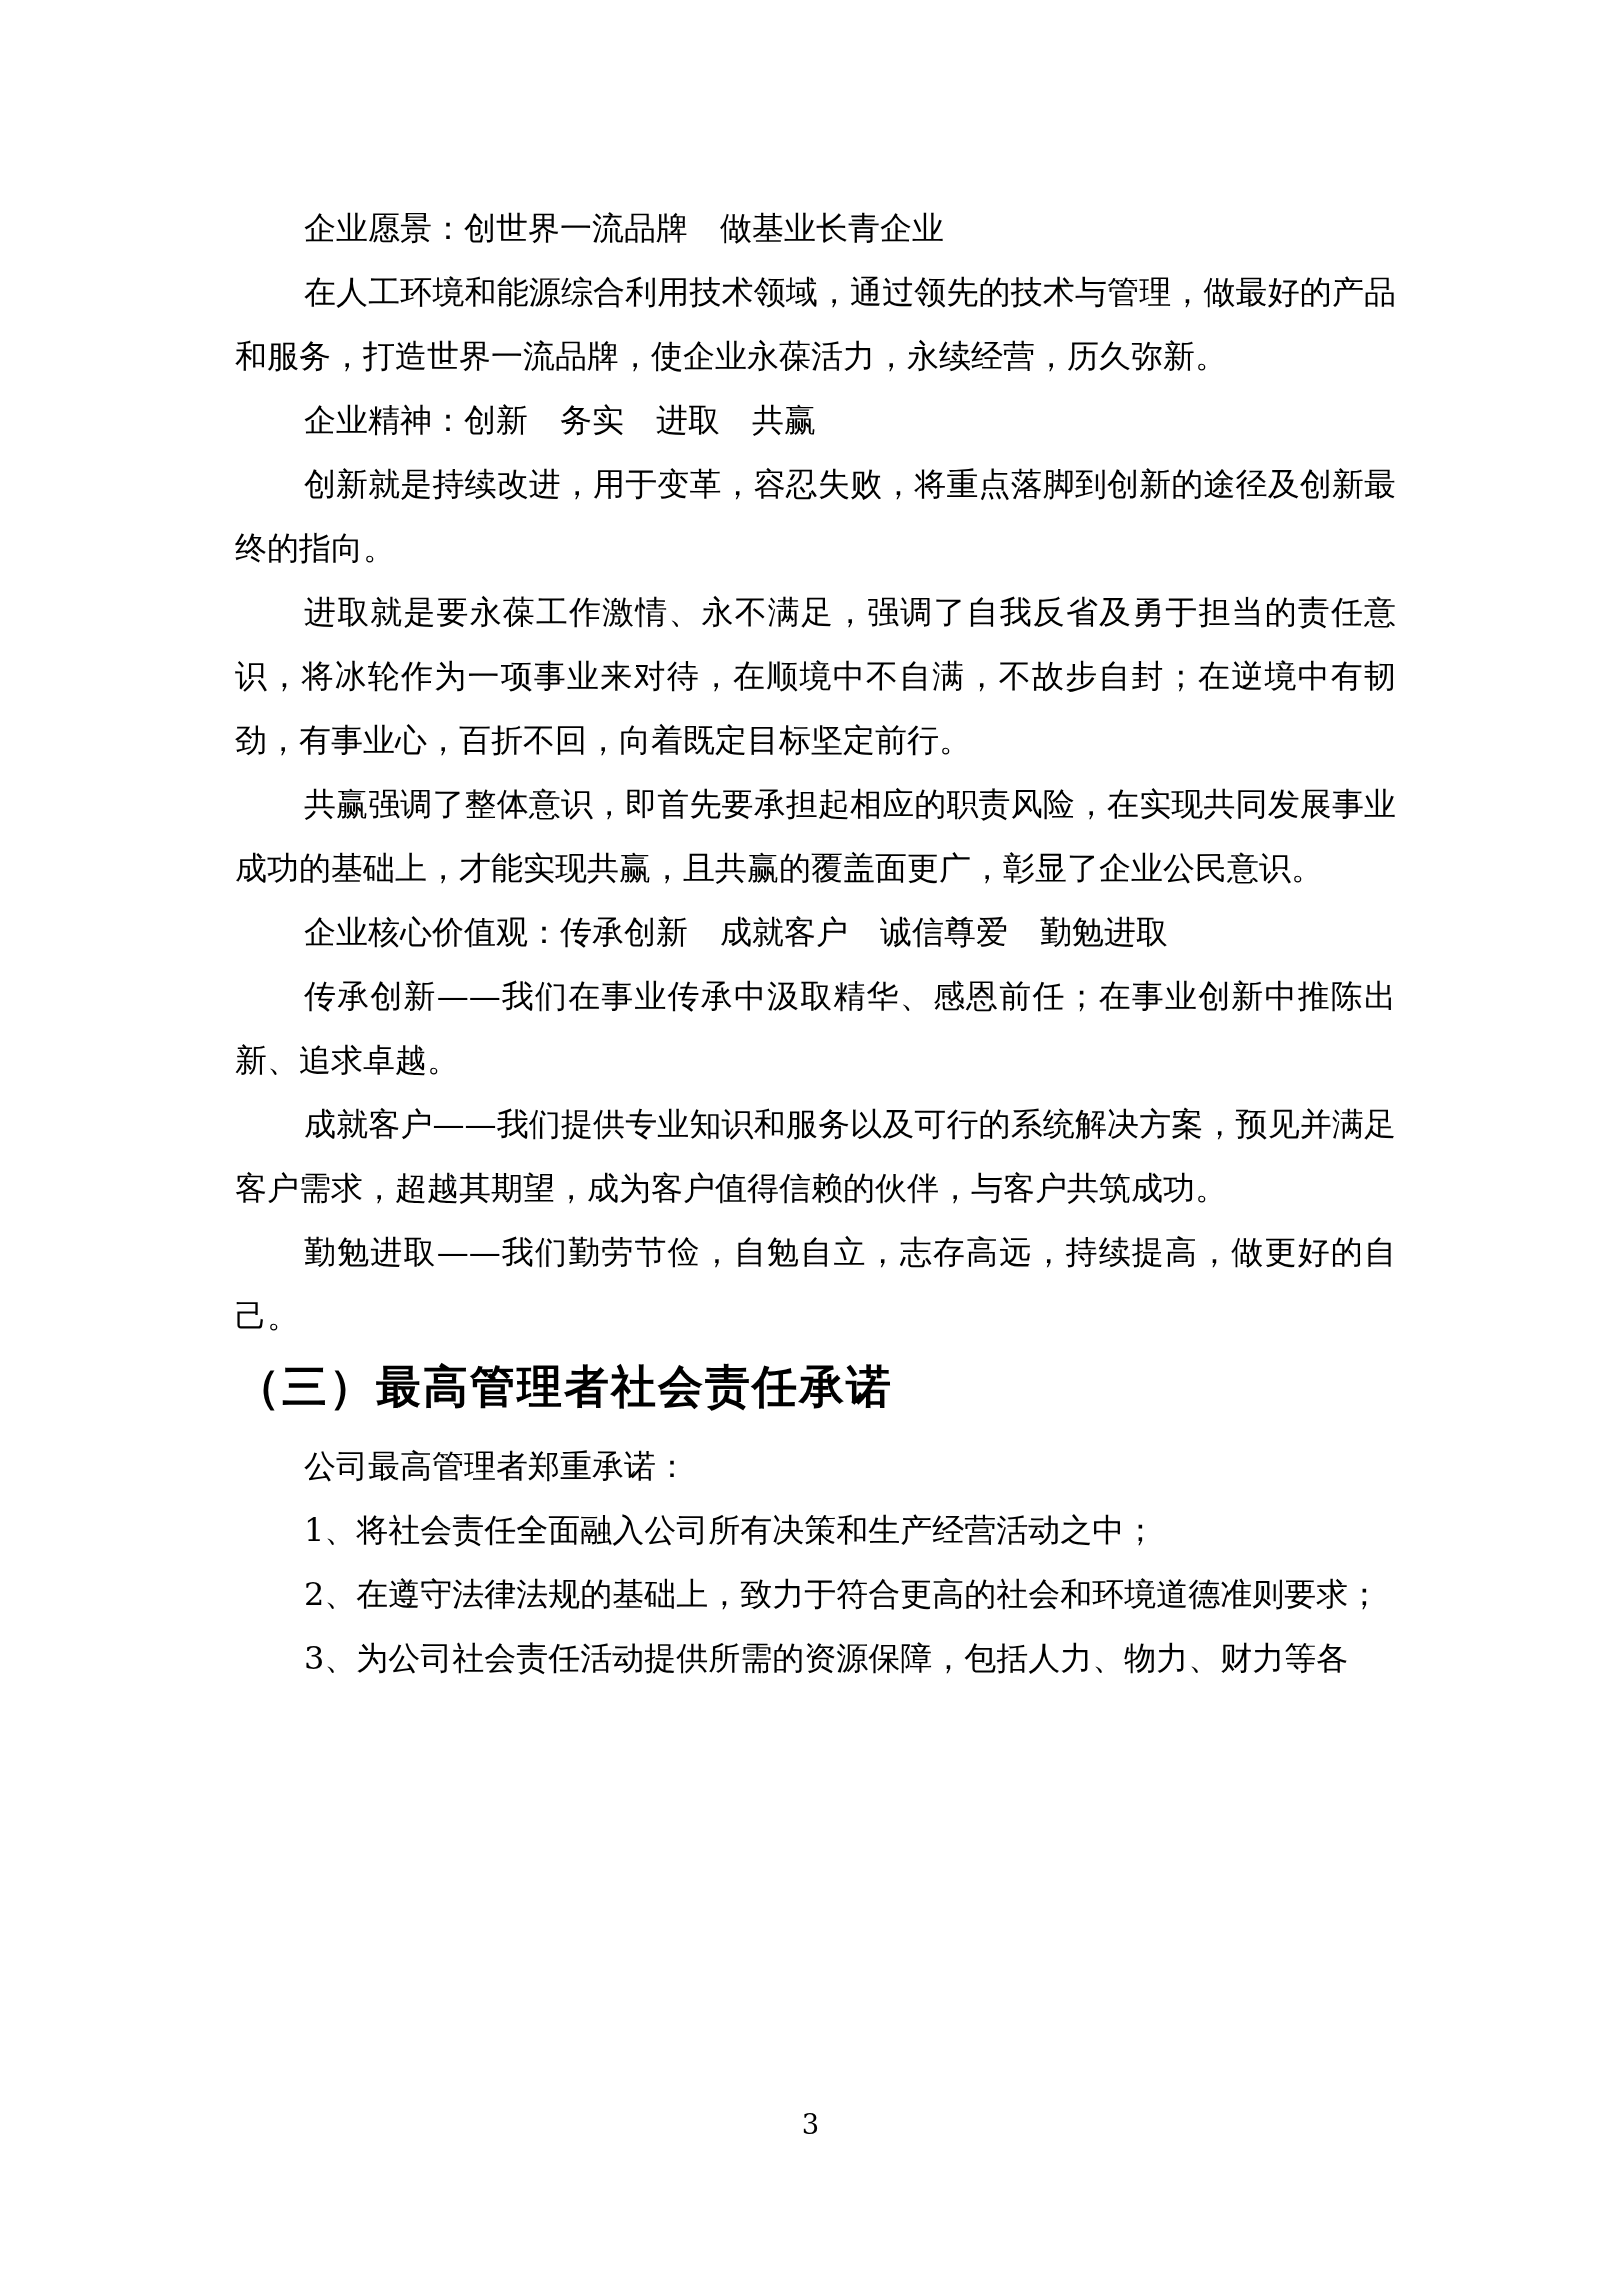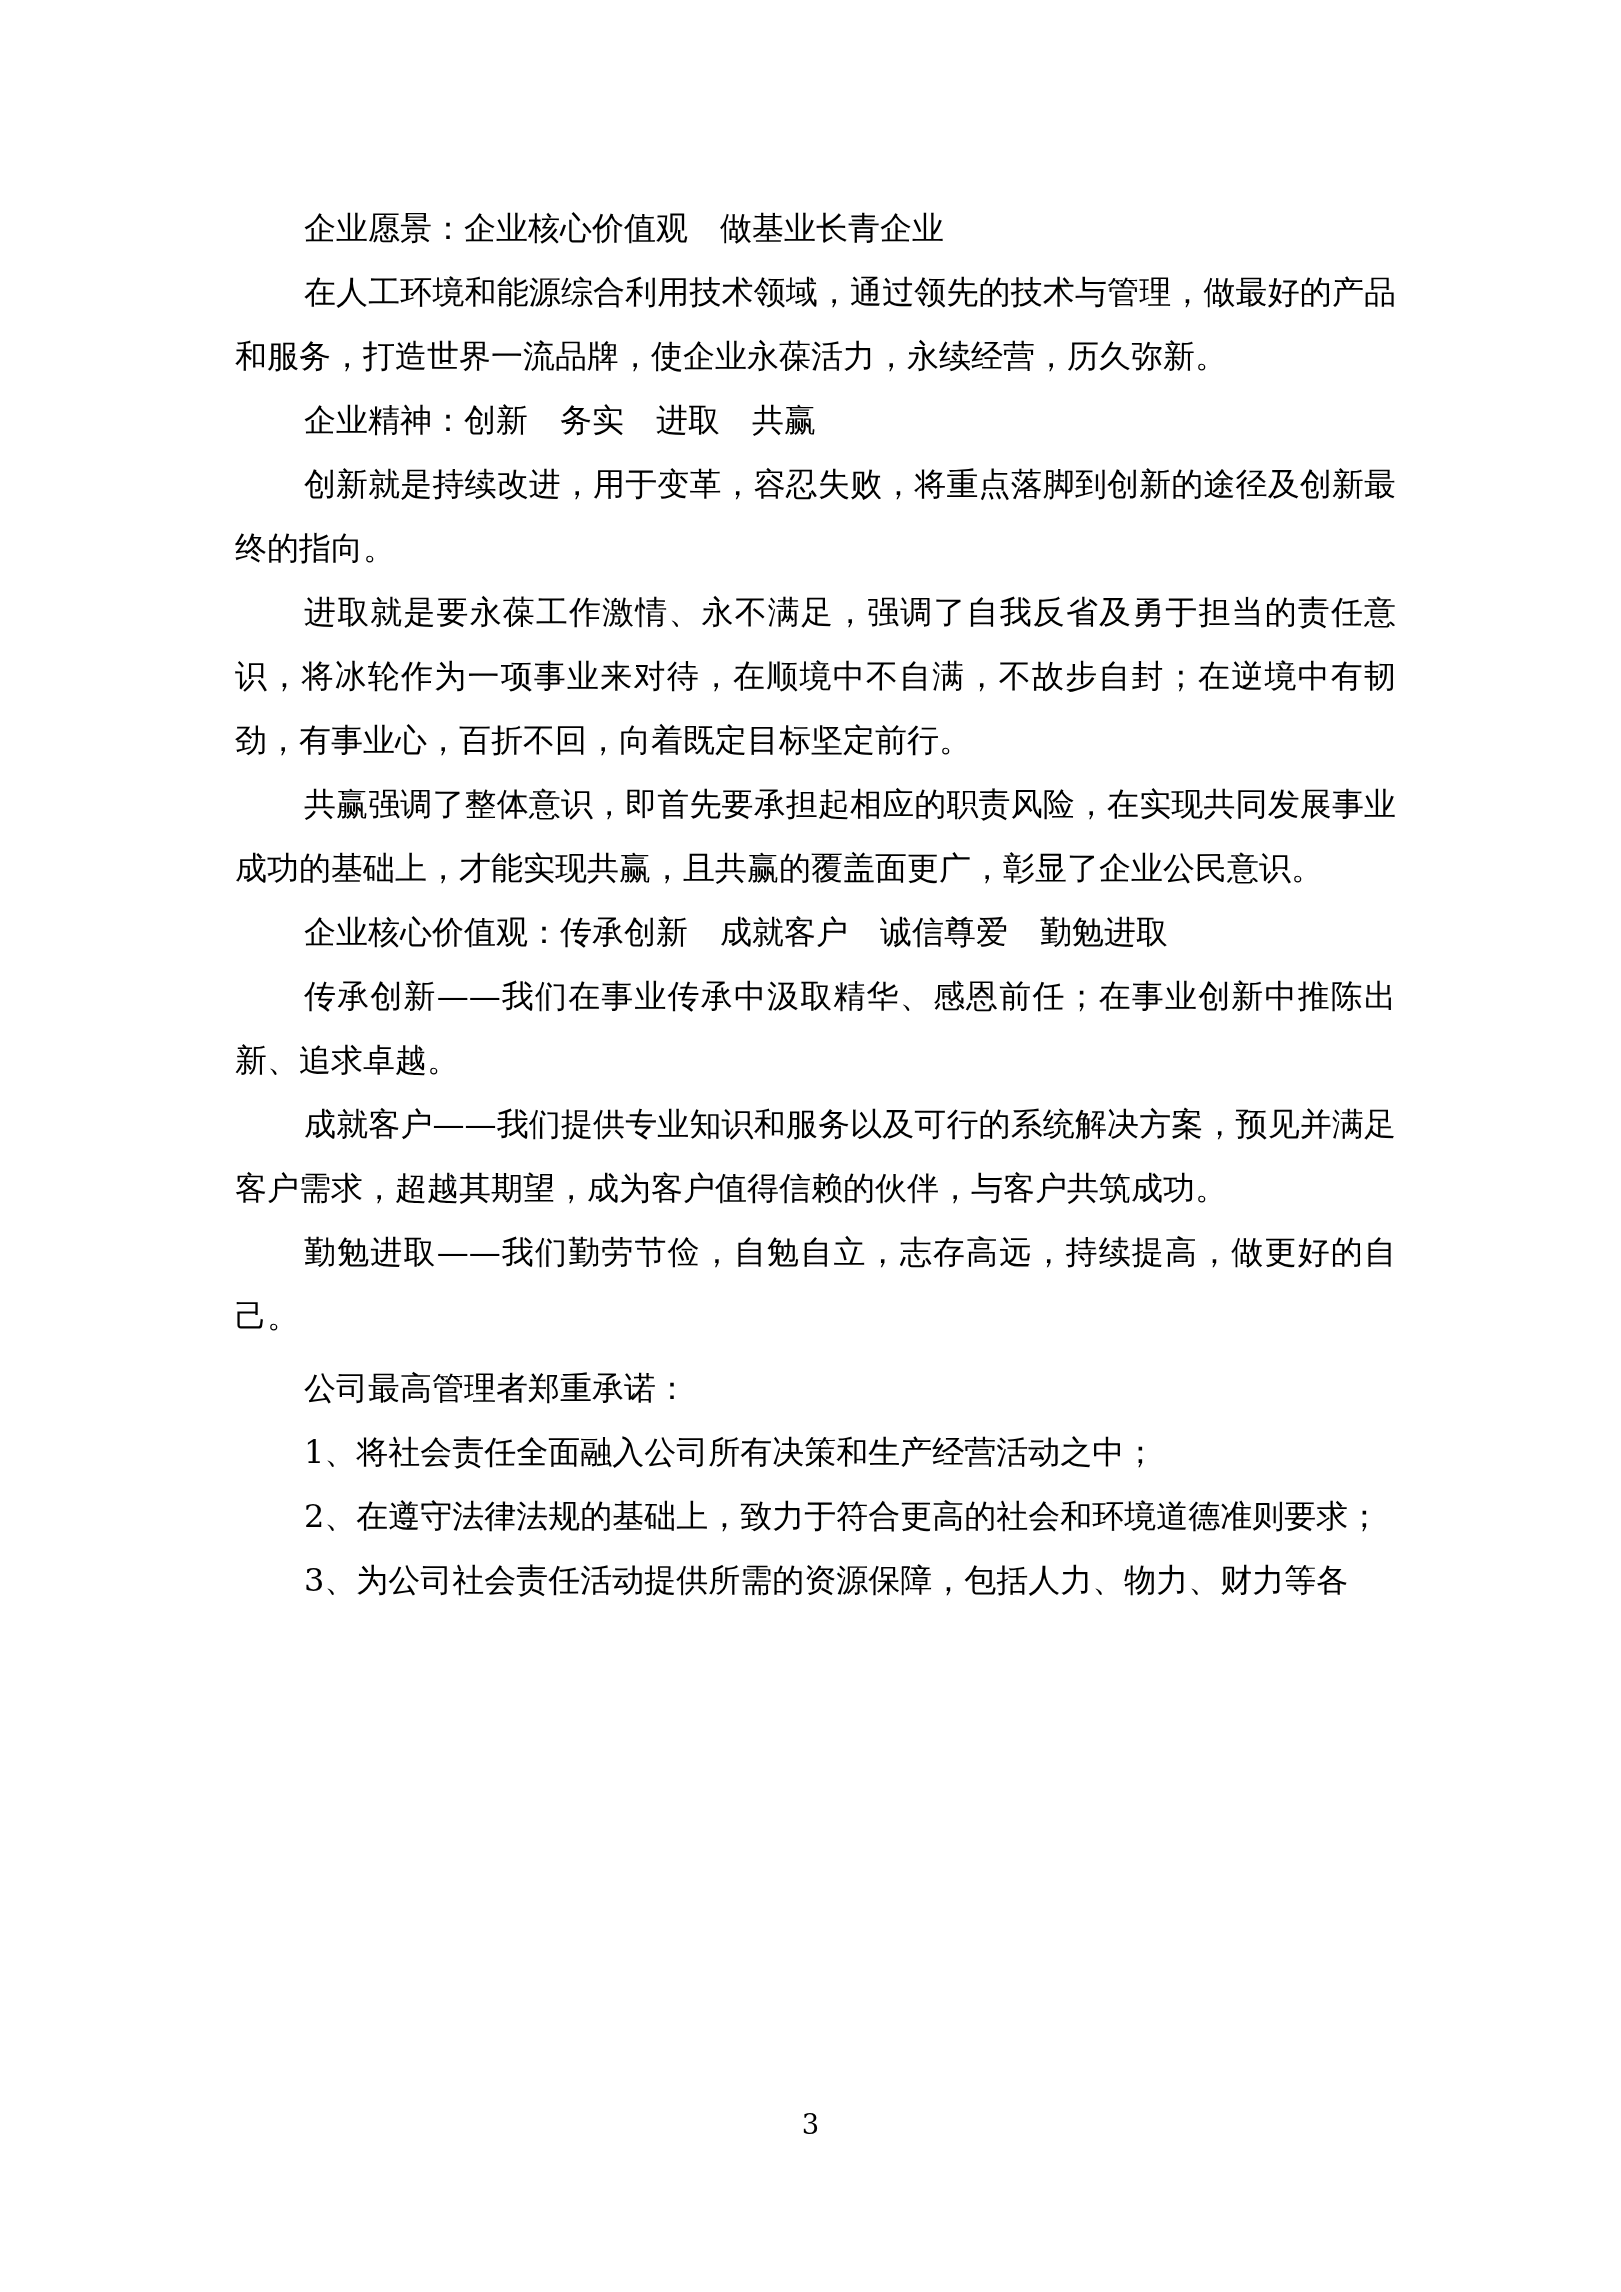--- a/index.html
+++ b/index.html
@@ -51,31 +51,32 @@
     font-size: 27.4px;
     line-height: 39px;
     color: #000000;
   }
 </style>
 </head>
 <body>
 
 <div class="page">
   <div class="content">
-    <p class="body">企业愿景：企业核心价值观　做基业长青企业</p>
+    <p class="body">企业愿景：创世界一流品牌　做基业长青企业</p>
     <p class="body">在人工环境和能源综合利用技术领域，通过领先的技术与管理，做最好的产品和服务，打造世界一流品牌，使企业永葆活力，永续经营，历久弥新。</p>
     <p class="body">企业精神：创新　务实　进取　共赢</p>
     <p class="body">创新就是持续改进，用于变革，容忍失败，将重点落脚到创新的途径及创新最终的指向。</p>
     <p class="body">进取就是要永葆工作激情、永不满足，强调了自我反省及勇于担当的责任意识，将冰轮作为一项事业来对待，在顺境中不自满，不故步自封；在逆境中有韧劲，有事业心，百折不回，向着既定目标坚定前行。</p>
     <p class="body">共赢强调了整体意识，即首先要承担起相应的职责风险，在实现共同发展事业成功的基础上，才能实现共赢，且共赢的覆盖面更广，彰显了企业公民意识。</p>
     <p class="body">企业核心价值观：传承创新　成就客户　诚信尊爱　勤勉进取</p>
     <p class="body">传承创新——我们在事业传承中汲取精华、感恩前任；在事业创新中推陈出新、追求卓越。</p>
     <p class="body">成就客户——我们提供专业知识和服务以及可行的系统解决方案，预见并满足客户需求，超越其期望，成为客户值得信赖的伙伴，与客户共筑成功。</p>
     <p class="body">勤勉进取——我们勤劳节俭，自勉自立，志存高远，持续提高，做更好的自己。</p>
 
+    <h2 class="heading">（三）最高管理者社会责任承诺</h2>
 
     <p class="body commit-first">公司最高管理者郑重承诺：</p>
     <p class="body">1、将社会责任全面融入公司所有决策和生产经营活动之中；</p>
     <p class="body">2、在遵守法律法规的基础上，致力于符合更高的社会和环境道德准则要求；</p>
     <p class="body">3、为公司社会责任活动提供所需的资源保障，包括人力、物力、财力等各</p>
   </div>
 
   <div class="pagenum">3</div>
 </div>
 

